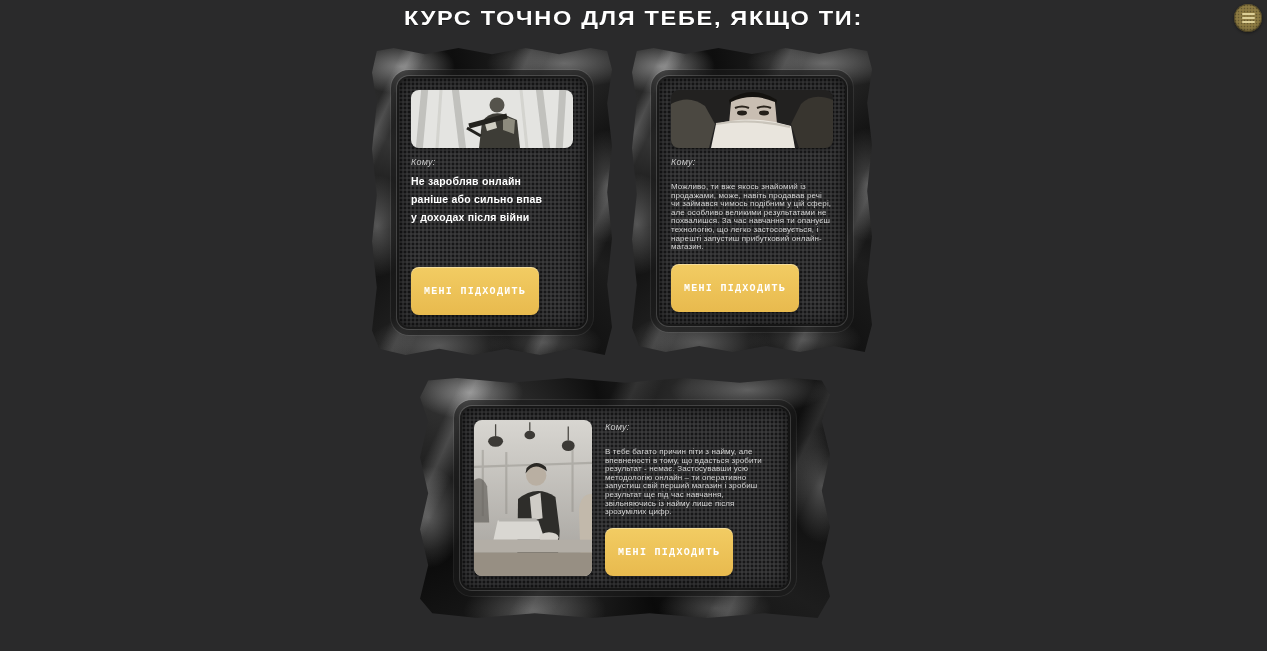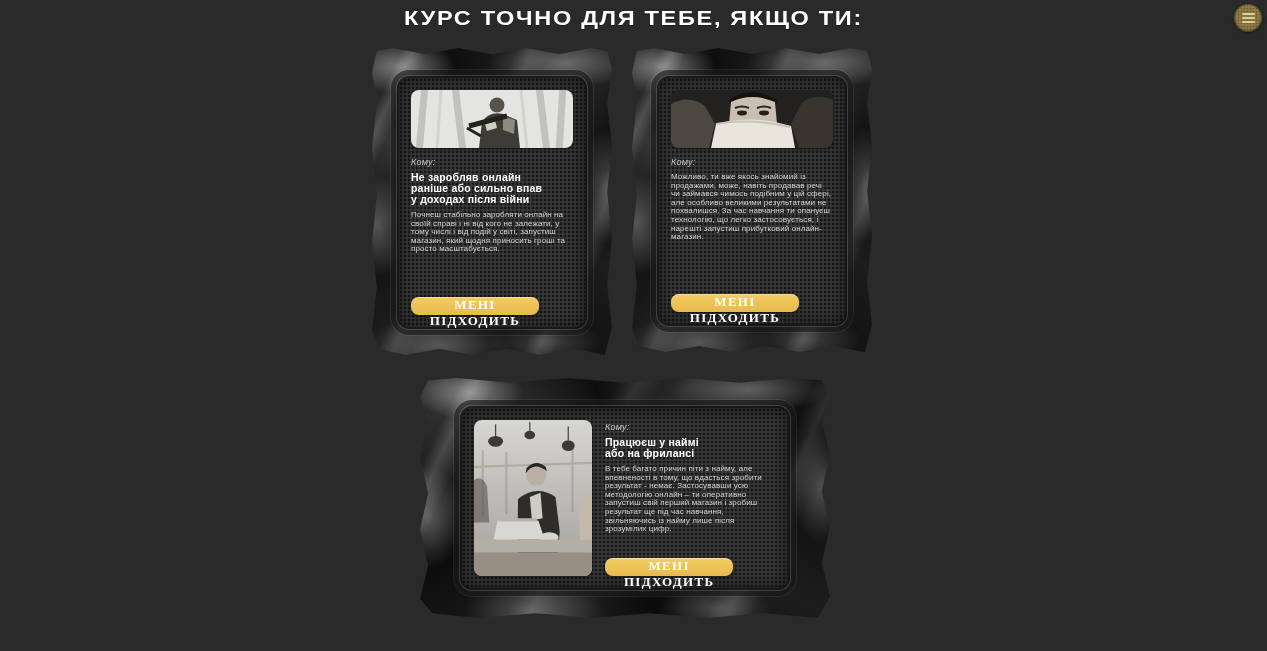--- a/index.html
+++ b/index.html
@@ -88,34 +88,34 @@
   .photo-landscape { width:100%; height:58px; }
   .photo-portrait  { width:118px; height:100%; }
   .photo svg { width:100%; height:100%; display:block; }
 
   .card-text-col { display:flex; flex-direction:column; flex:1 1 auto; min-width:0; height:100%; }
 
   .kicker  { margin-top:9px; font-style:italic; color:#c8c8c8; font-size:9px; letter-spacing:.2px; }
   .bag-3 .kicker { margin-top:2px; }
   .heading {
     margin-top:5px; color:#ffffff; font-weight:bold;
-    font-size:10.5px; line-height:11px; letter-spacing:.2px;
+    font-size:10.5px; line-height:18px; letter-spacing:.2px;
     white-space:pre-line;
   }
   .body-text {
-    margin-top:6px; color:#d4d4d4;
+    margin-top:16px; color:#d4d4d4;
     font-size:8px; line-height:8.6px; letter-spacing:.1px;
   }
   .cta {
     margin-top:auto;
-    width:79%; height:18px;
+    width:79%; height:48px;
     border:none; border-radius:8px;
     background:linear-gradient(180deg, #f2cc63 0%, #e8ba4e 100%);
-    color:#ffffff; font-family:Liberation Serif, serif;
-    font-size:13px; font-weight:bold; letter-spacing:1.3px;
+    color:#ffffff; font-family:Liberation Mono, monospace;
+    font-size:10px; font-weight:bold; letter-spacing:1.3px;
     box-shadow:0 2px 5px rgba(0,0,0,.4), inset 0 1px 0 rgba(255,255,255,.35);
     cursor:pointer;
   }
   .bag-3 .cta { width:75%; flex:none; }
 </style>
 </head>
 <body>
 
 <h1 class="page-title">КУРС ТОЧНО ДЛЯ ТЕБЕ, ЯКЩО ТИ:</h1>
 
@@ -147,21 +147,20 @@
           <path d="M74,34 L84,30 L86,38 L76,41 Z" fill="#cfcdc2"></path>
           <line x1="58" y1="36" x2="96" y2="26" stroke="#23221e" stroke-width="5"></line>
           <line x1="56" y1="38" x2="70" y2="46" stroke="#23221e" stroke-width="3"></line>
         </g>
       </svg>
     </div>
     <div class="kicker">Кому:</div>
     <div class="heading">Не заробляв онлайн
 раніше або сильно впав
 у доходах після війни</div>
-    <div class="body-text">Почнеш стабільно заробляти онлайн на своїй справі і ні від кого не залежати, у тому числі і від подій у світі, запустиш магазин, який щодня приносить гроші та просто масштабується.</div>
     <button class="cta">МЕНІ ПІДХОДИТЬ</button>
   </div>
 </div>
 
 <div class="bag bag-2">
   <div class="panel">
     <div class="photo photo-landscape" aria-label="man-pulling-shirt-over-face-photo">
       <svg viewBox="0 0 162 58" preserveAspectRatio="xMidYMid slice">
         <rect width="162" height="58" fill="#222120"></rect>
         <path d="M0,58 L0,14 Q18,4 34,16 L44,34 L38,58 Z" fill="#4b4841"></path>
@@ -217,19 +216,17 @@
         <path d="M56,72 L66,68 L68,92 L58,94 Z" fill="#cfccc6"></path>
         <path d="M26,94 L64,94 L70,112 L22,112 Z" fill="#d9d7d2"></path>
         <path d="M28,92 L62,92 L63,95 L27,95 Z" fill="#b5b3ae"></path>
         <ellipse cx="74" cy="110" rx="9" ry="5" fill="#d6d3cd"></ellipse>
         <rect x="0" y="112" width="118" height="12" fill="#b3aea6"></rect>
         <rect x="0" y="124" width="118" height="22" fill="#978f83"></rect>
       </svg>
     </div>
     <div class="card-text-col">
       <div class="kicker">Кому:</div>
-      <div class="heading">Працюєш у наймі
-або на фрилансі</div>
       <div class="body-text">В тебе багато причин піти з найму, але впевненості в тому, що вдасться зробити результат - немає. Застосувавши усю методологію онлайн – ти оперативно запустиш свій перший магазин і зробиш результат ще під час навчання, звільняючись із найму лише після зрозумілих цифр.</div>
       <button class="cta">МЕНІ ПІДХОДИТЬ</button>
     </div>
   </div>
 </div>
 
 </body></html>

